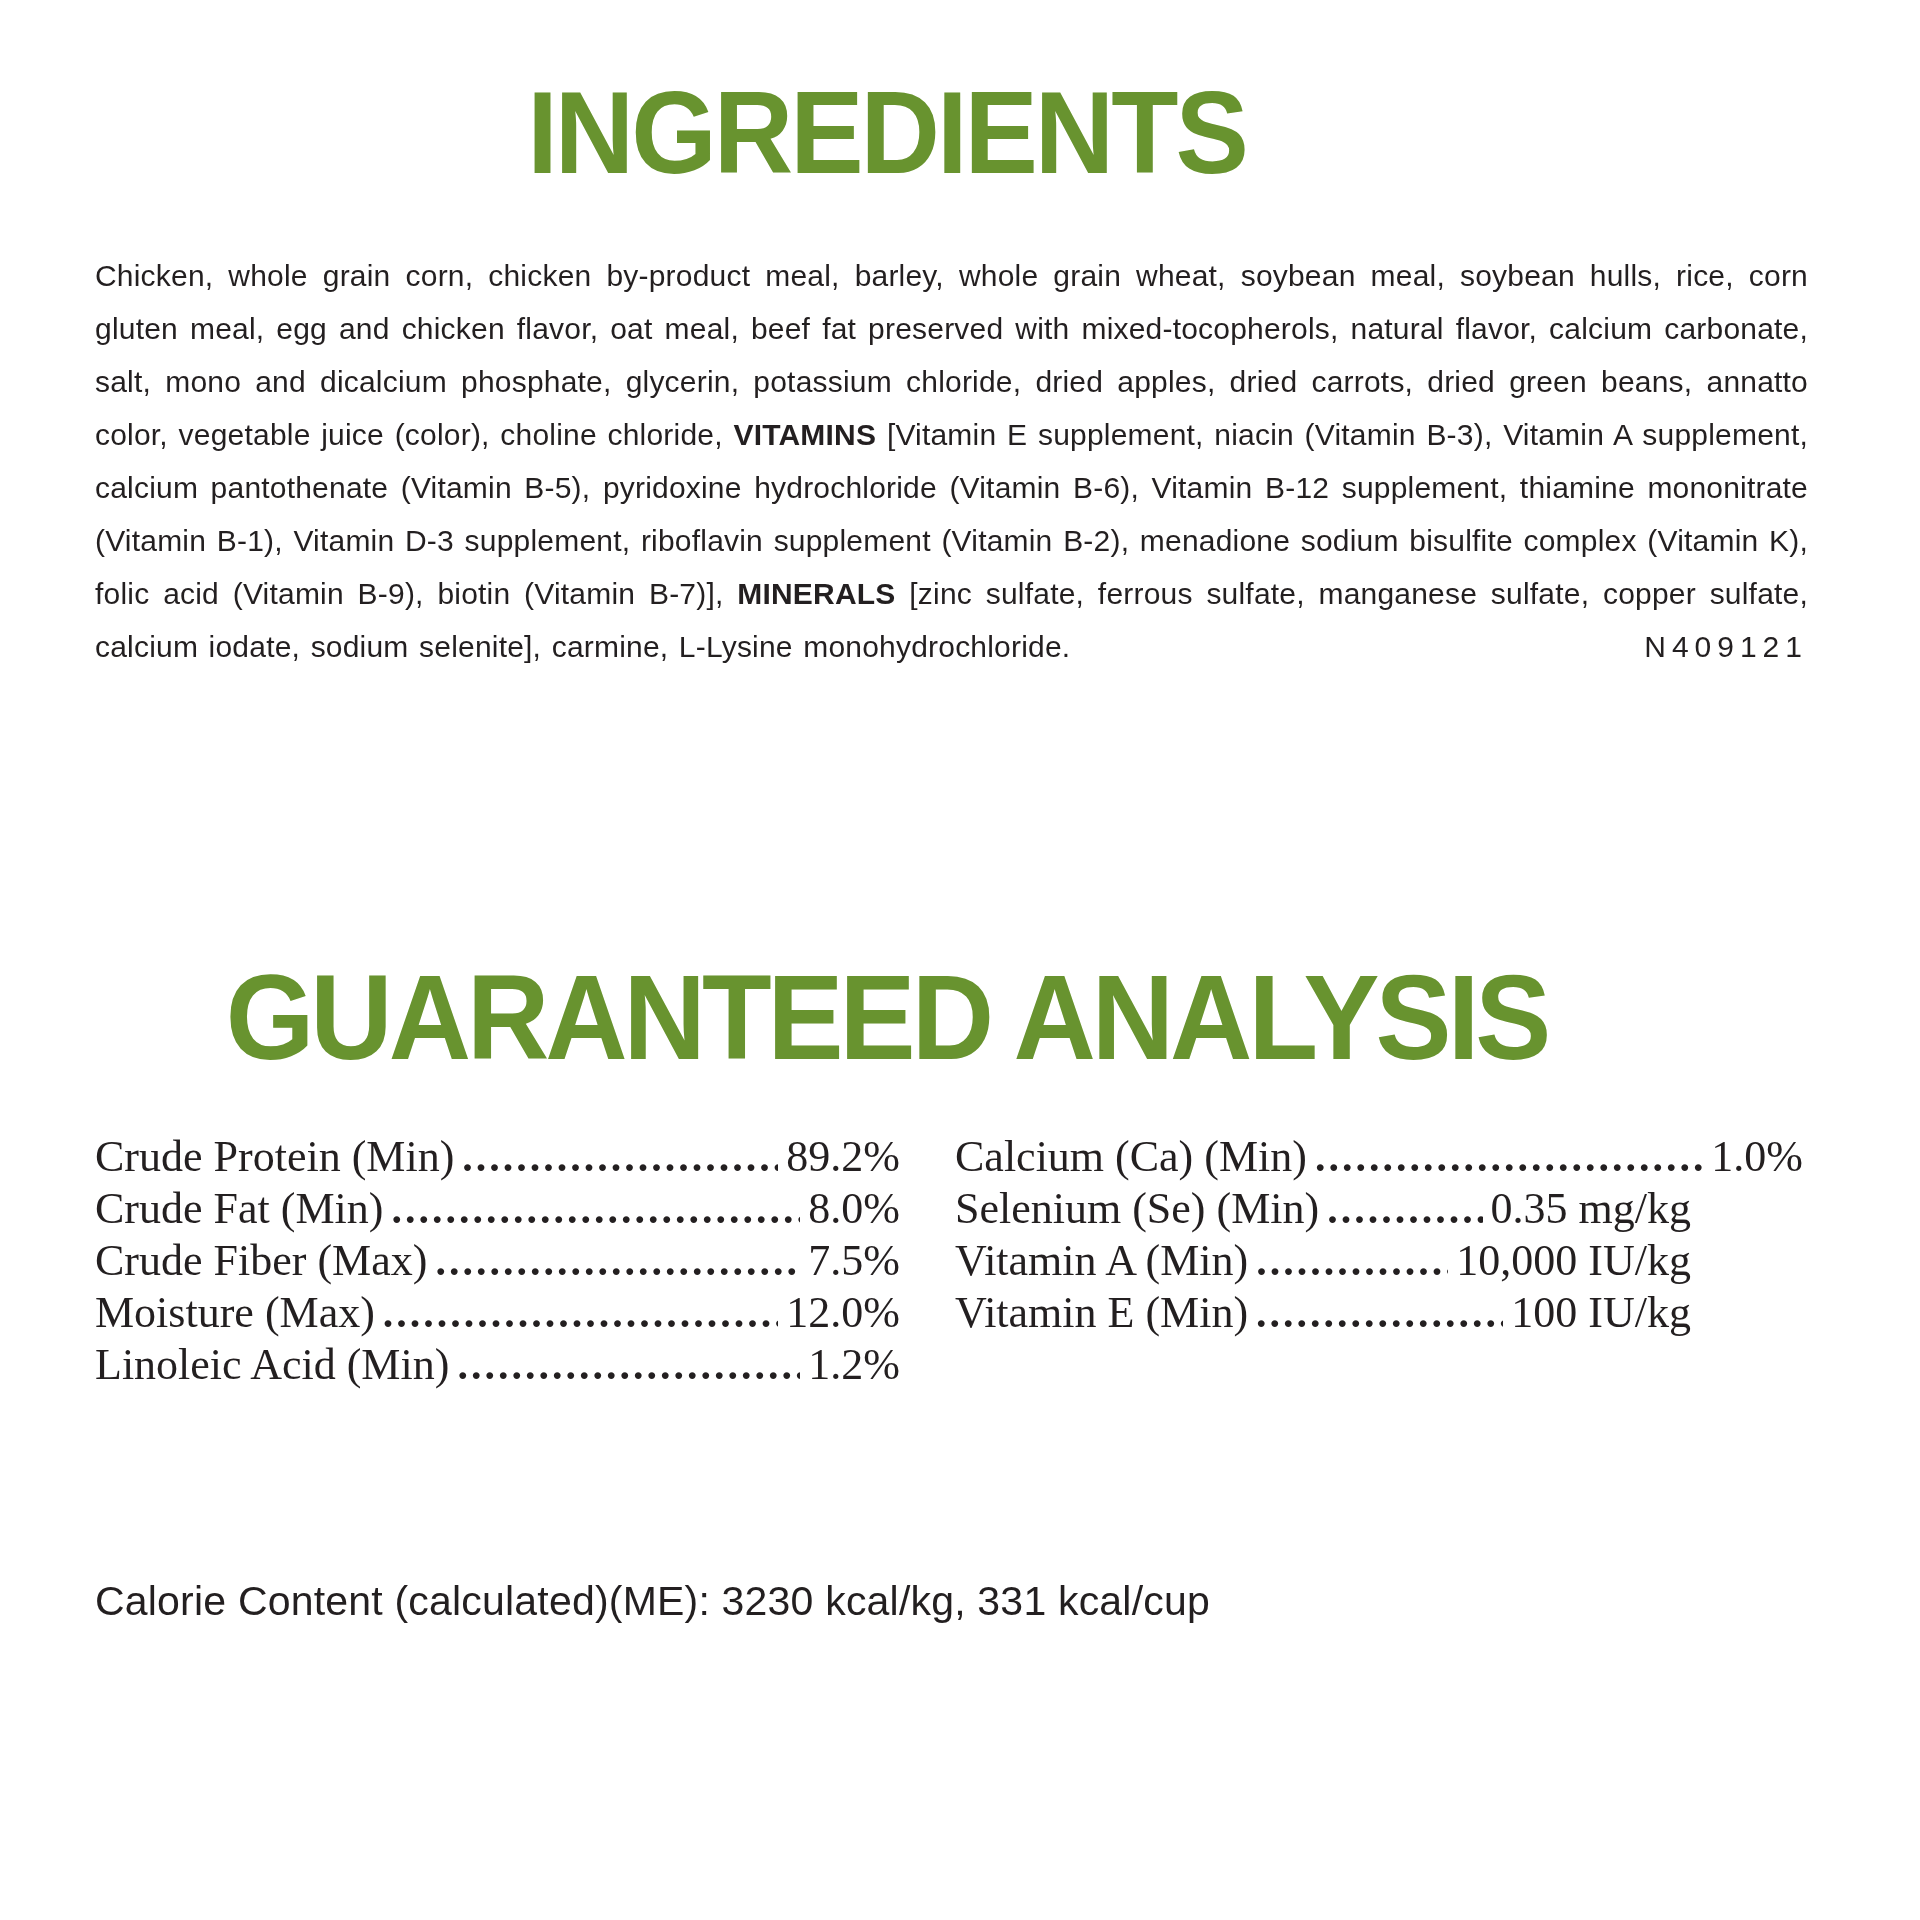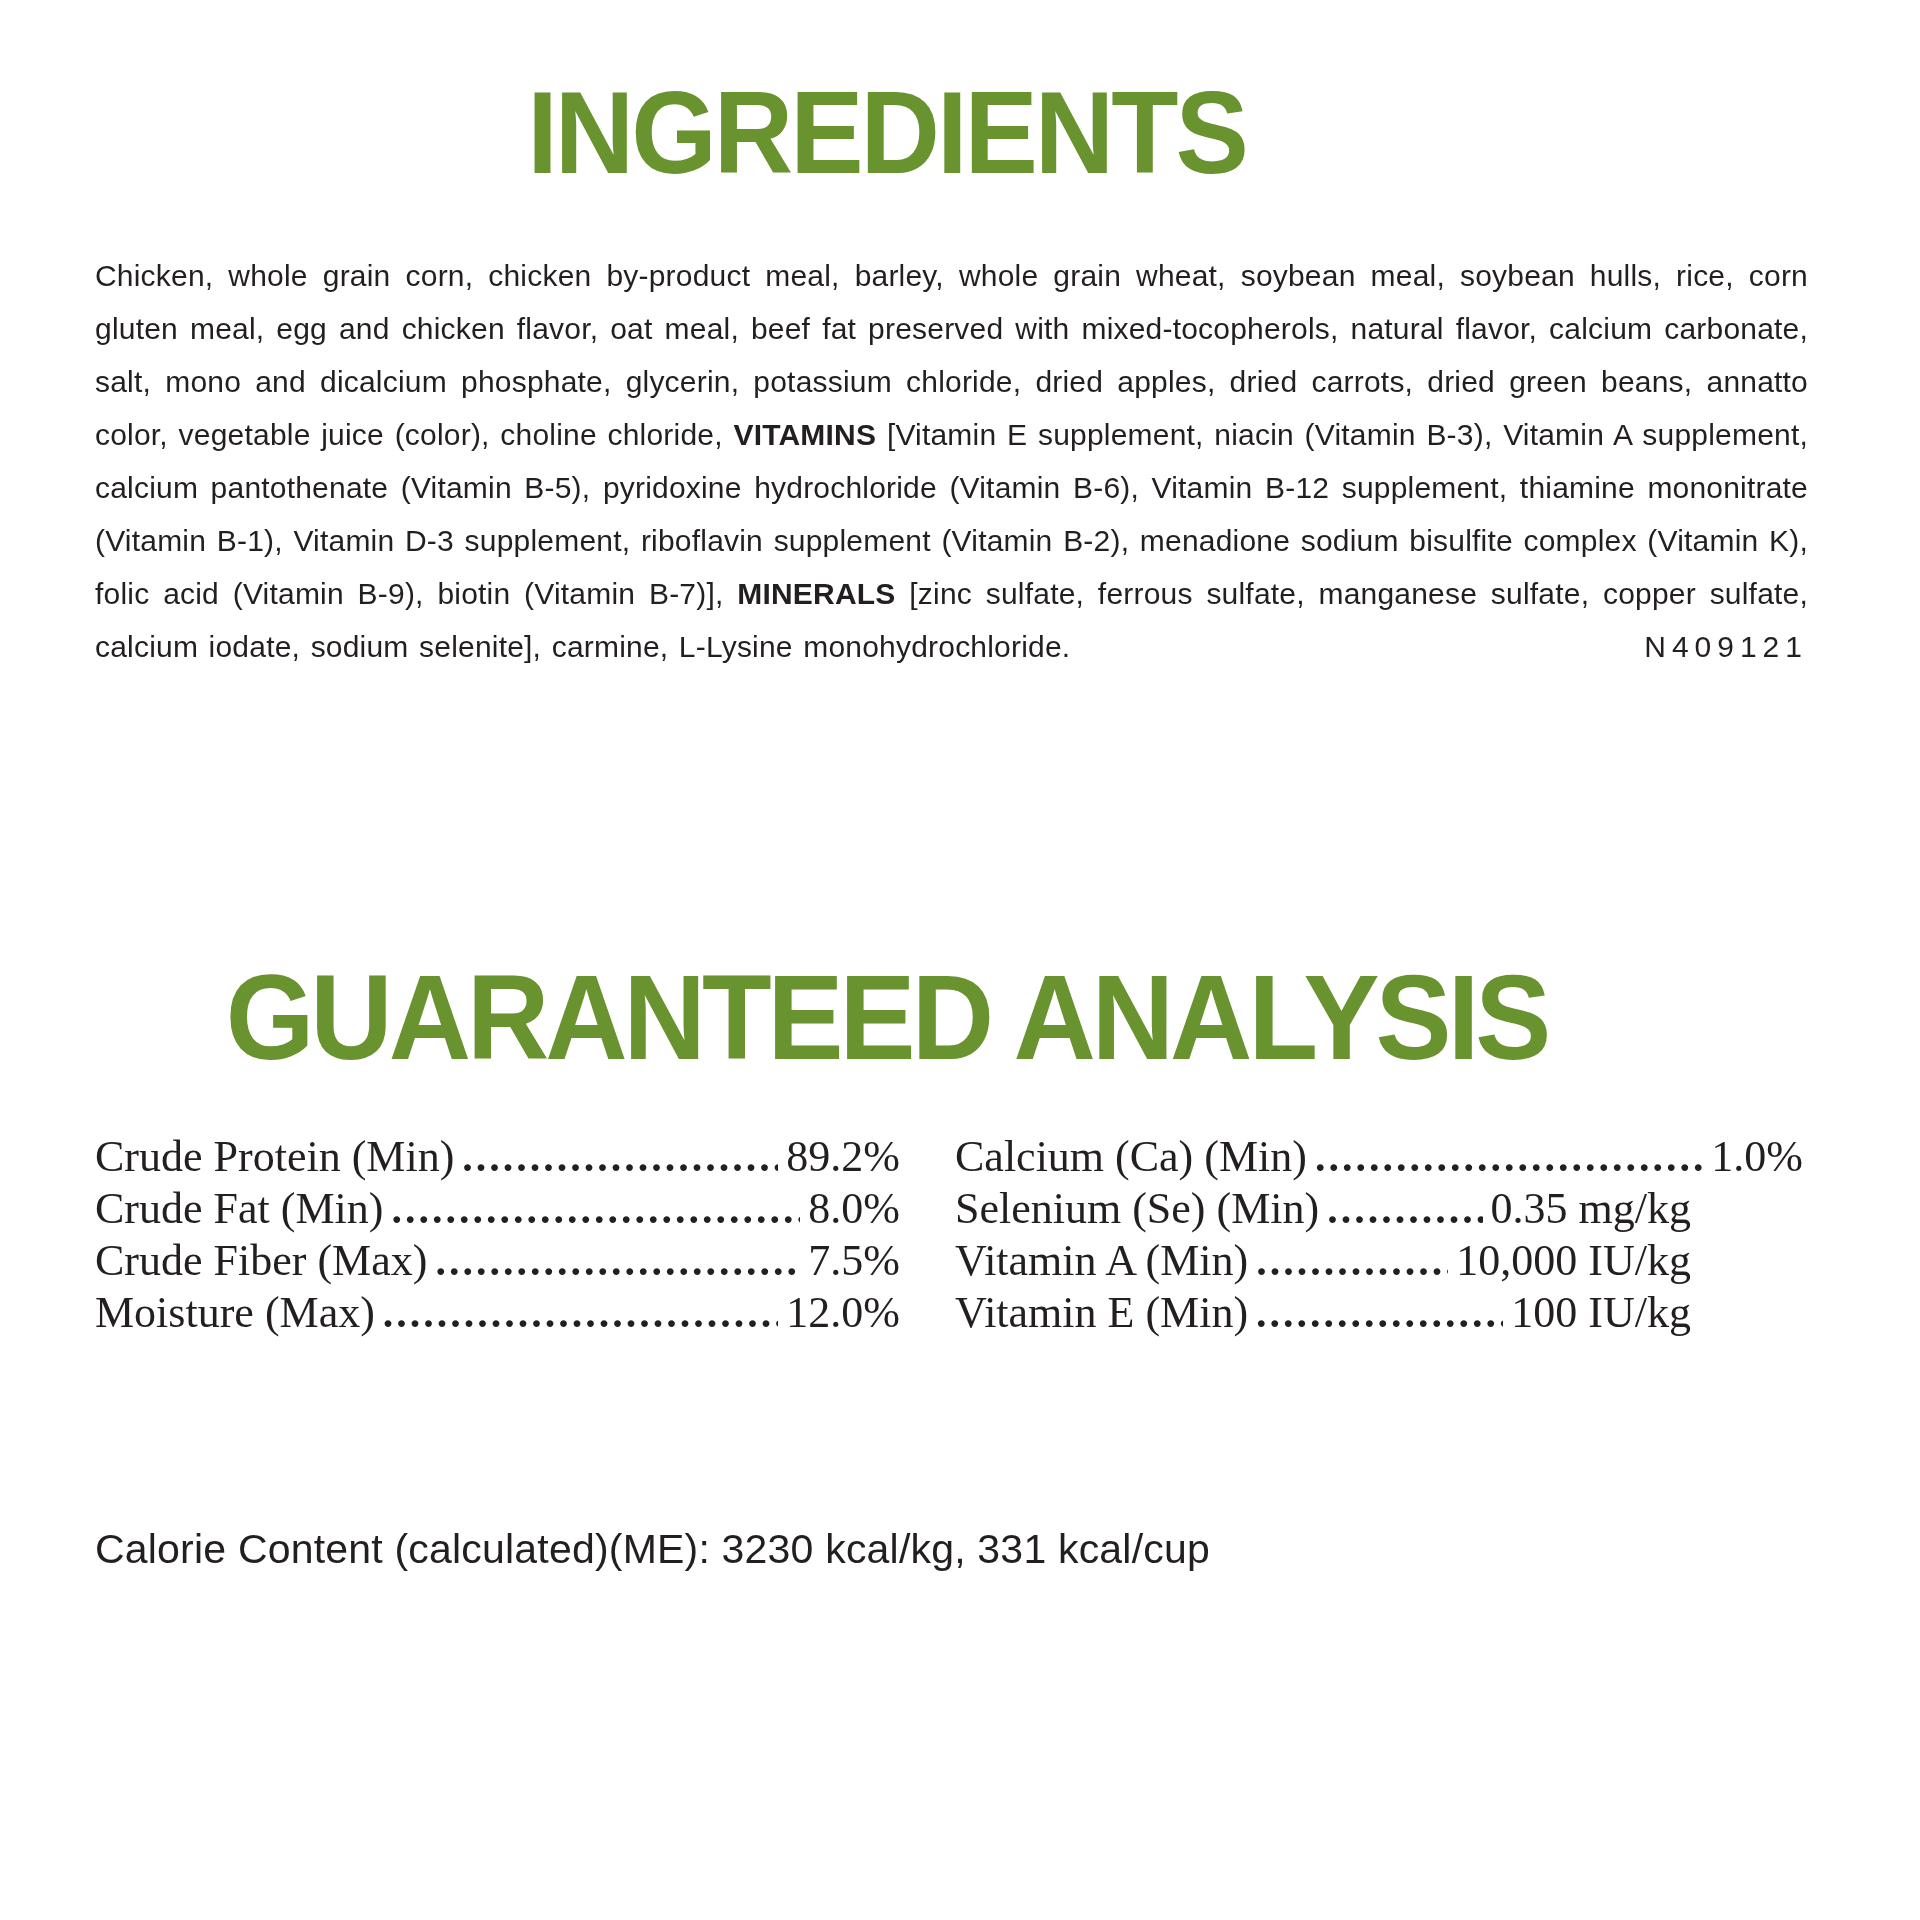--- a/index.html
+++ b/index.html
@@ -116,20 +116,25 @@
       <div class="ga-row">
         <span class="ga-label">Crude Fiber (Max)</span>
         <span class="dot-leader"></span>
         <span class="ga-value">7.5%</span>
       </div>
       <div class="ga-row">
         <span class="ga-label">Moisture (Max)</span>
         <span class="dot-leader"></span>
         <span class="ga-value">12.0%</span>
       </div>
+      <div class="ga-row">
+        <span class="ga-label">Linoleic Acid (Min)</span>
+        <span class="dot-leader"></span>
+        <span class="ga-value">1.2%</span>
+      </div>
     </div>
 
     <div class="ga-col ga-col-right">
       <div class="ga-row">
         <span class="ga-label">Calcium (Ca) (Min)</span>
         <span class="dot-leader"></span>
         <span class="ga-value">1.0%</span>
       </div>
       <div class="ga-row short">
         <span class="ga-label">Selenium (Se) (Min)</span>

